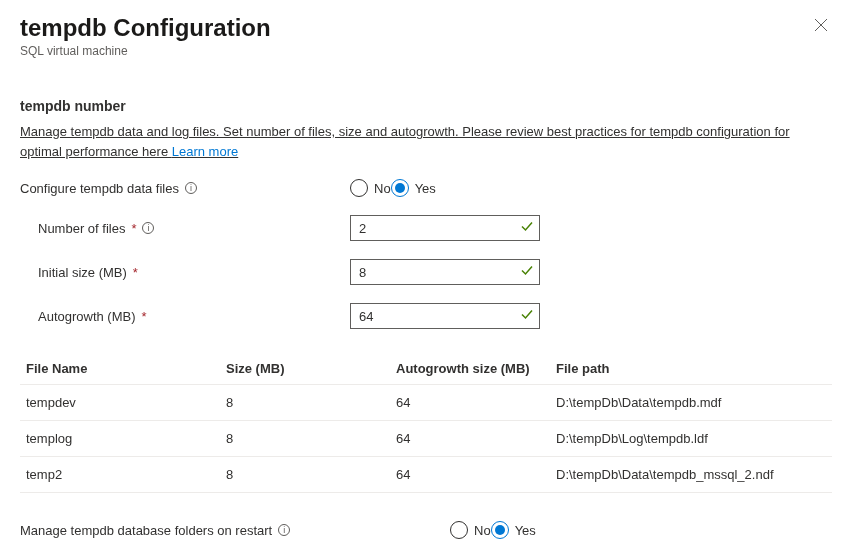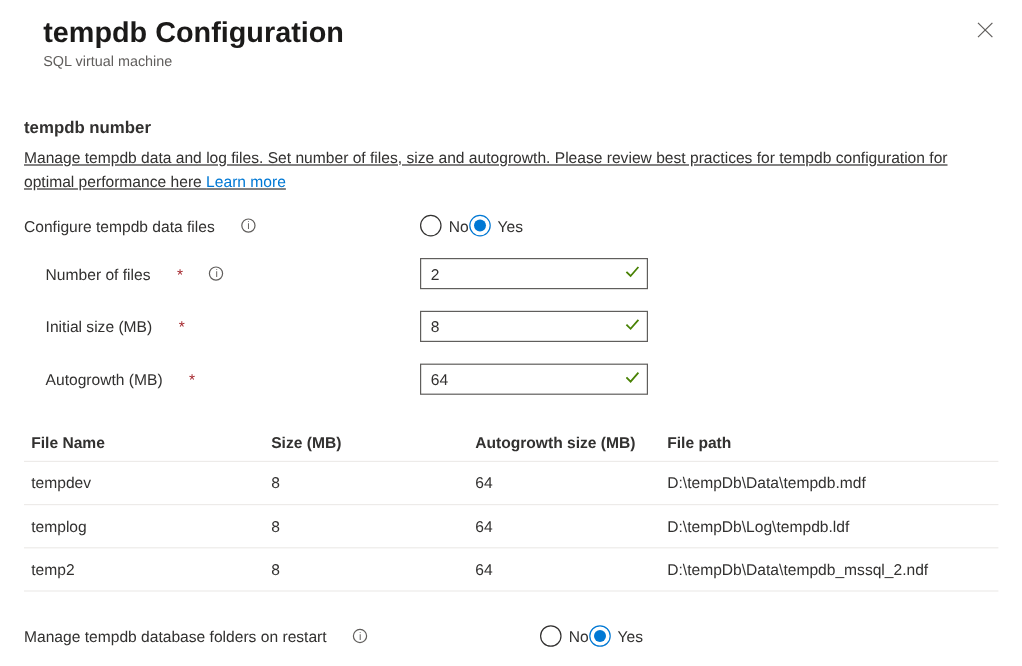--- a/index.html
+++ b/index.html
@@ -4,30 +4,30 @@
   <style>
     * { box-sizing: border-box; margin: 0; padding: 0; }
     body {
       font-family: "Segoe UI", -apple-system, sans-serif;
       font-size: 13px;
       color: #323130;
       background: #fff;
       padding: 14px 20px;
       width: 852px;
     }
-    .header-row { display: flex; justify-content: space-between; align-items: flex-start; margin-left: 16px; }
+    .header-row { display: flex; justify-content: space-between; align-items: flex-start; }
     .title { font-size: 24px; font-weight: 600; color: #1b1a19; }
     .subtitle { font-size: 12px; color: #605e5c; margin-top: 2px; }
     .close-btn { cursor: pointer; color: #605e5c; padding: 4px; }
     .close-btn svg { width: 14px; height: 14px; }
     .section-title { font-size: 14px; font-weight: 600; margin-top: 40px; margin-bottom: 8px; }
     .desc { font-size: 13px; color: #323130; line-height: 1.5; max-width: 800px; text-decoration: underline; }
     .learn-more { color: #0078d4; text-decoration: none; cursor: pointer; }
     .field-row { display: flex; align-items: center; margin-top: 18px; }
-    .field-label { width: 330px; font-size: 13px; display: flex; align-items: center; gap: 22px; }
+    .field-label { width: 330px; font-size: 13px; display: flex; align-items: center; gap: 6px; }
     .field-label.indent { padding-left: 18px; }
     .required { color: #a4262c; }
     .info-icon {
       width: 12px; height: 12px; border: 1px solid #605e5c; border-radius: 50%;
       display: inline-flex; align-items: center; justify-content: center;
       font-size: 9px; color: #605e5c;
     }
     .radio-group { display: flex; align-items: center; }
     .radio-opt { display: flex; align-items: center; gap: 6px; cursor: pointer; }
     .radio {

